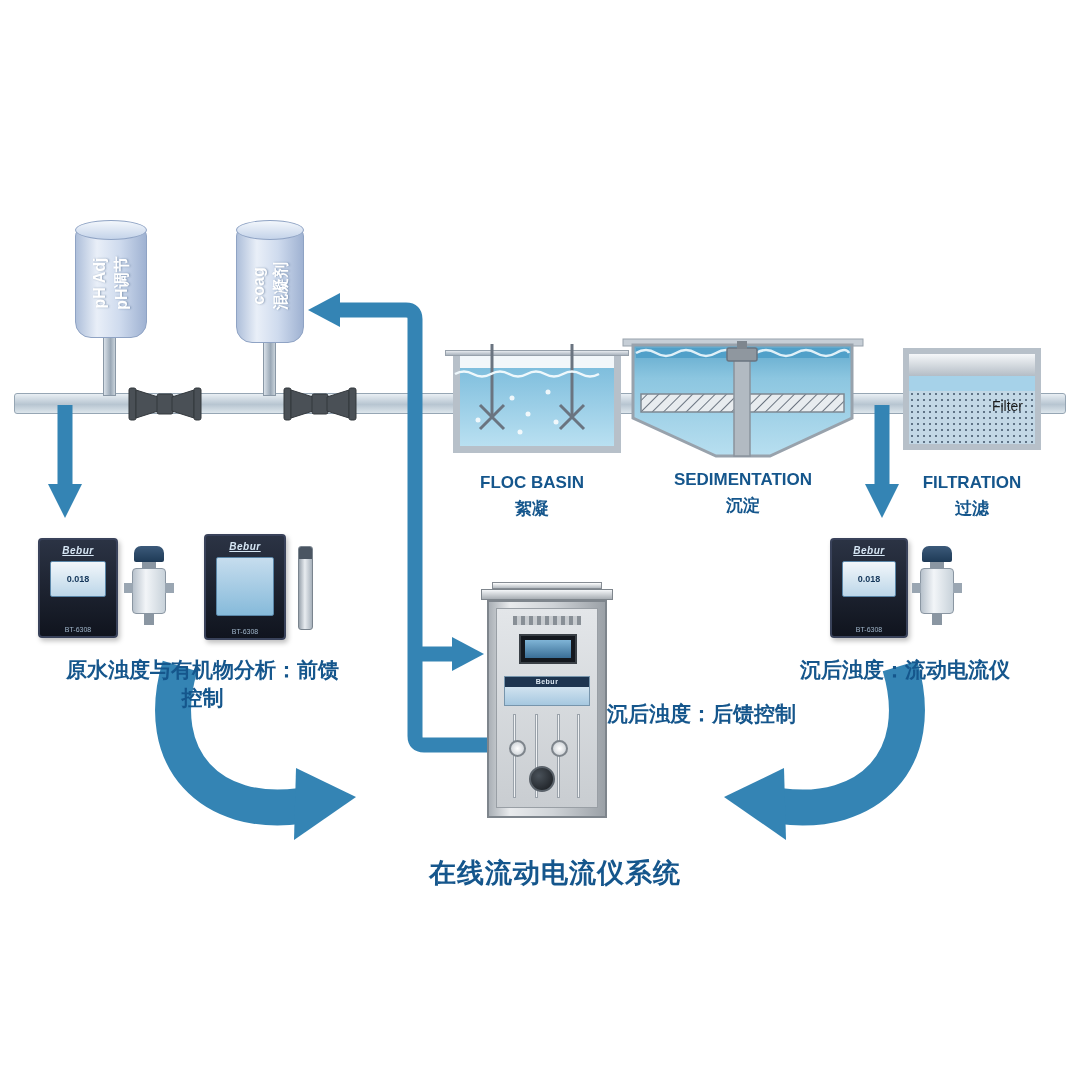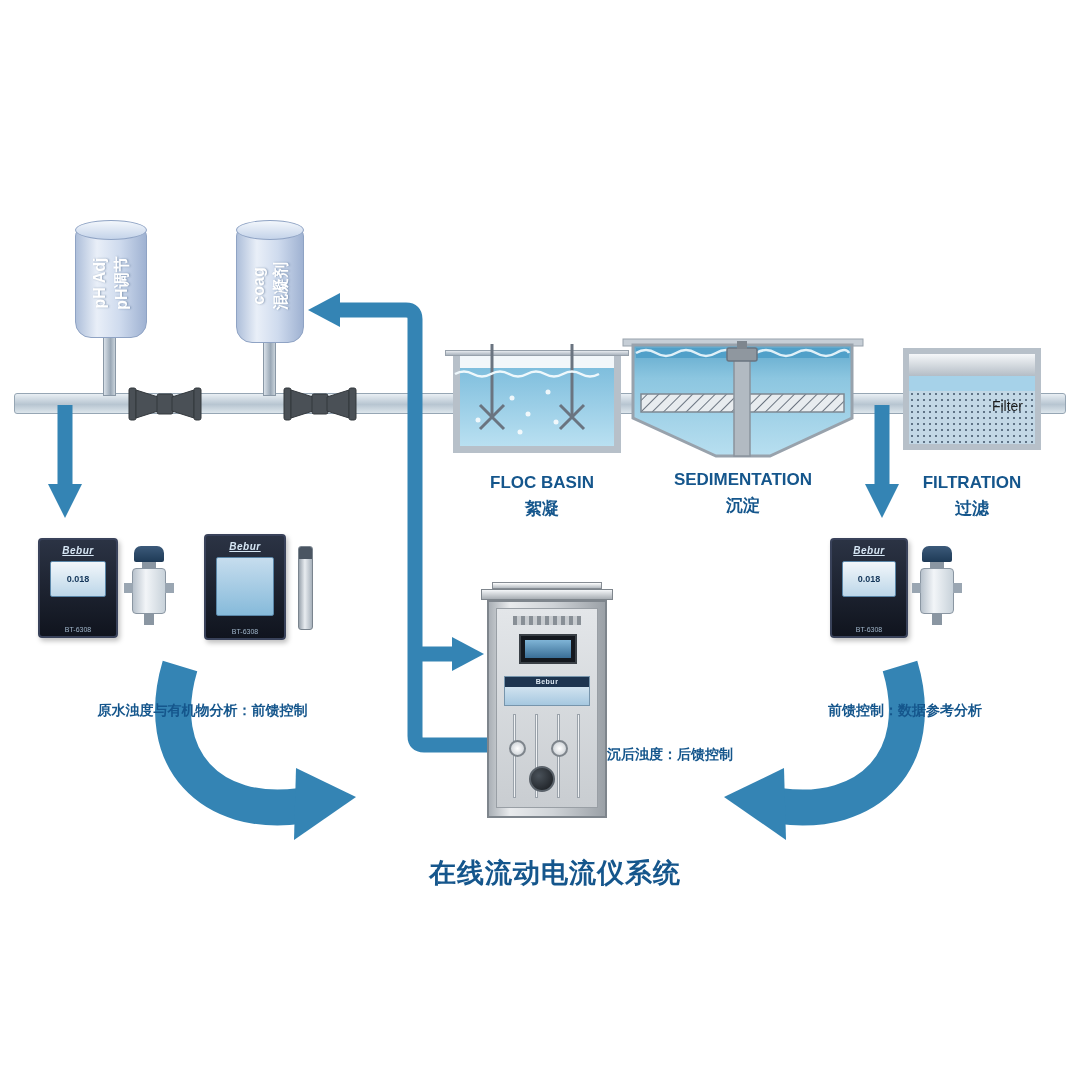--- a/index.html
+++ b/index.html
@@ -95,21 +95,21 @@
   .cab-tube { position:absolute; width:3px; height:84px; top:112px;
           background:#f0f2f4; border:1px solid #9aa2aa; }
   .cab-pump { position:absolute; top:138px; width:17px; height:17px; border-radius:50%;
           background:radial-gradient(#fff,#c2c8ce); border:2px solid #7e858c; }
   .cab-motor { position:absolute; left:40px; top:164px; width:26px; height:26px; border-radius:50%;
           background:radial-gradient(circle at 35% 35%,#4a525a,#16191d); border:2px solid #5a626a; }
 
   
   .stage-label { position:absolute; text-align:center; color:#15568c;
           font-weight:bold; font-size:17px; line-height:1.5; }
-  .caption { position:absolute; color:#15568c; font-weight:bold; font-size:14px;margin-top:46px; }
+  .caption { position:absolute; color:#15568c; font-weight:bold; font-size:21px; }
   .caption.centered { text-align:center; }
   .diagram-title { position:absolute; left:405px; top:832px; width:300px; text-align:center;
           color:#15568c; font-weight:bold; font-size:27px; letter-spacing:1px;margin-top:23px; }
 </style>
 </head>
 <body>
 
 <div class="stage">
 
   <div class="abs pipe"></div>
@@ -271,32 +271,32 @@
     </div>
     <div class="model">BT-6308</div>
   </div>
   <div class="sensor" style="left:914px;top:546px">
     <div class="cap"></div>
     <div class="neck"></div>
     <div class="body"></div>
     <div class="tip"></div>
   </div>
 
-  <div class="stage-label" style="left:458px;top:470px;width:168px">
+  <div class="stage-label" style="left:448px;top:470px;width:168px">
     <div>FLOC BASIN</div>
     <div>絮凝</div>
   </div>
   <div class="stage-label" style="left:653px;top:467px;width:180px">
     <div>SEDIMENTATION</div>
     <div>沉淀</div>
   </div>
   <div class="stage-label" style="left:903px;top:470px;width:138px">
     <div>FILTRATION</div>
     <div>过滤</div>
   </div>
 
   <div class="caption centered" style="left:60px;top:656px;width:285px">原水浊度与有机物分析：前馈控制</div>
   <div class="caption" style="left:607px;top:700px">沉后浊度：后馈控制</div>
-  <div class="caption centered" style="left:790px;top:656px;width:230px">前馈控制：数据参考分析</div>
+  <div class="caption centered" style="left:790px;top:656px;width:230px">沉后浊度：流动电流仪</div>
 
   <div class="diagram-title">在线流动电流仪系统</div>
 
 </div>
 
 </body></html>

